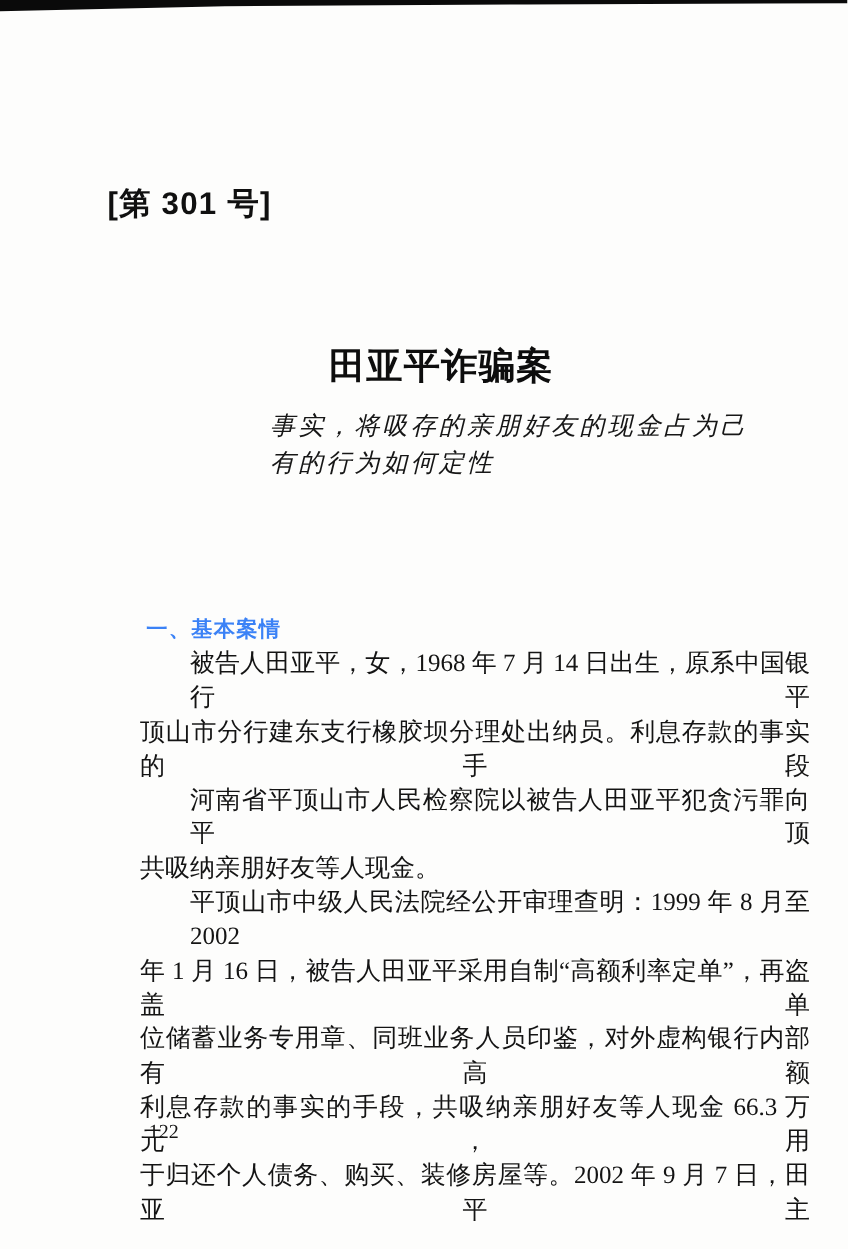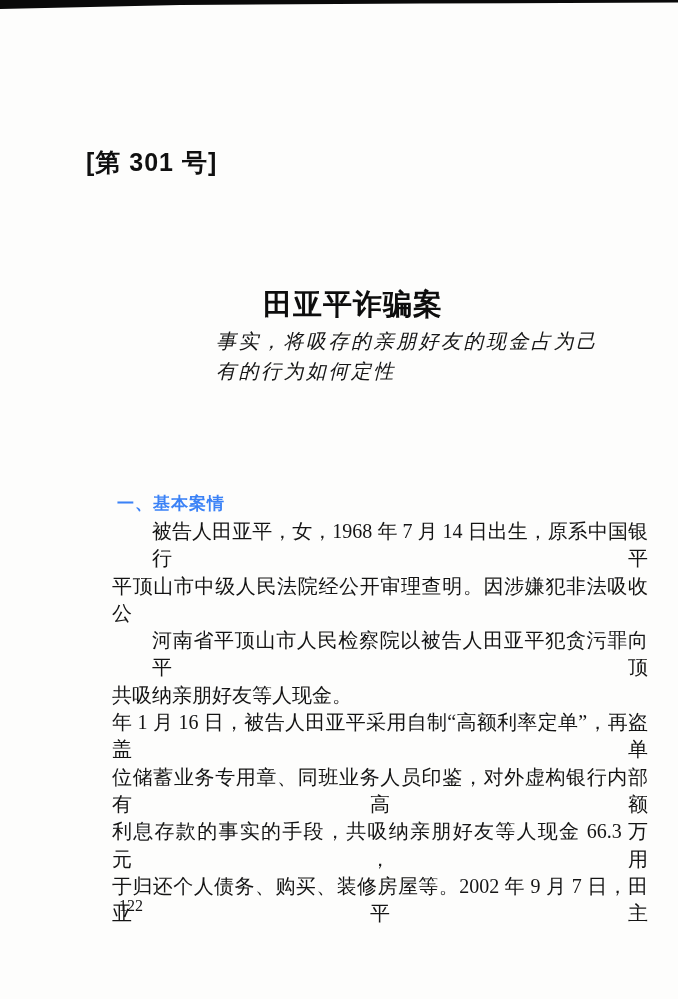--- a/index.html
+++ b/index.html
@@ -12,21 +12,21 @@
     color: #141414;
   }
   .scan-line { position: absolute; top: 0; left: 0; width: 678px; height: 12px; }
   .case-number {
     position: absolute; left: 86px; top: 146px;
     font-family: "Liberation Sans", sans-serif;
     font-weight: bold; font-size: 25px; letter-spacing: 1px;
     color: #101010;
   }
   .doc-title {
-    position: absolute; left: 75px; top: 285px; width: 556px;
+    position: absolute; left: 75px; top: 273px; width: 556px;
     text-align: center;
     font-family: "Liberation Sans", sans-serif;
     font-weight: bold; font-size: 29px; letter-spacing: 1px;
     color: #0d0d0d;
   }
   .subtitle {
     position: absolute; left: 216px; top: 327px; width: 400px;
     font-style: italic; font-weight: 500;
     font-size: 20px; line-height: 29.5px; letter-spacing: 2.5px;
     color: #161616;
@@ -64,25 +64,26 @@
 
 <div class="subtitle">
   <div>事实，将吸存的亲朋好友的现金占为己</div>
   <div>有的行为如何定性</div>
 </div>
 
 <div class="section-heading">一、基本案情</div>
 
 <div class="body-text">
   <div class="line just indent">被告人田亚平，女，1968 年 7 月 14 日出生，原系中国银行平</div>
-  <div class="line just">平顶山市中级人民法院经公开审理查明。因涉嫌犯非法吸收公</div>
+  <div class="line just">顶山市分行建东支行橡胶坝分理处出纳员。利息存款的事实的手段</div>
 
   <div class="line just indent">河南省平顶山市人民检察院以被告人田亚平犯贪污罪向平顶</div>
   <div class="line">共吸纳亲朋好友等人现金。</div>
 
+  <div class="line just indent">平顶山市中级人民法院经公开审理查明：1999 年 8 月至 2002</div>
   <div class="line just">年 1 月 16 日，被告人田亚平采用自制“高额利率定单”，再盗盖单</div>
   <div class="line just">位储蓄业务专用章、同班业务人员印鉴，对外虚构银行内部有高额</div>
   <div class="line just">利息存款的事实的手段，共吸纳亲朋好友等人现金 66.3 万元，用</div>
   <div class="line just">于归还个人债务、购买、装修房屋等。2002 年 9 月 7 日，田亚平主</div>
 
 </div>
 
 <div class="page-number">122</div>
 
 </body></html>

